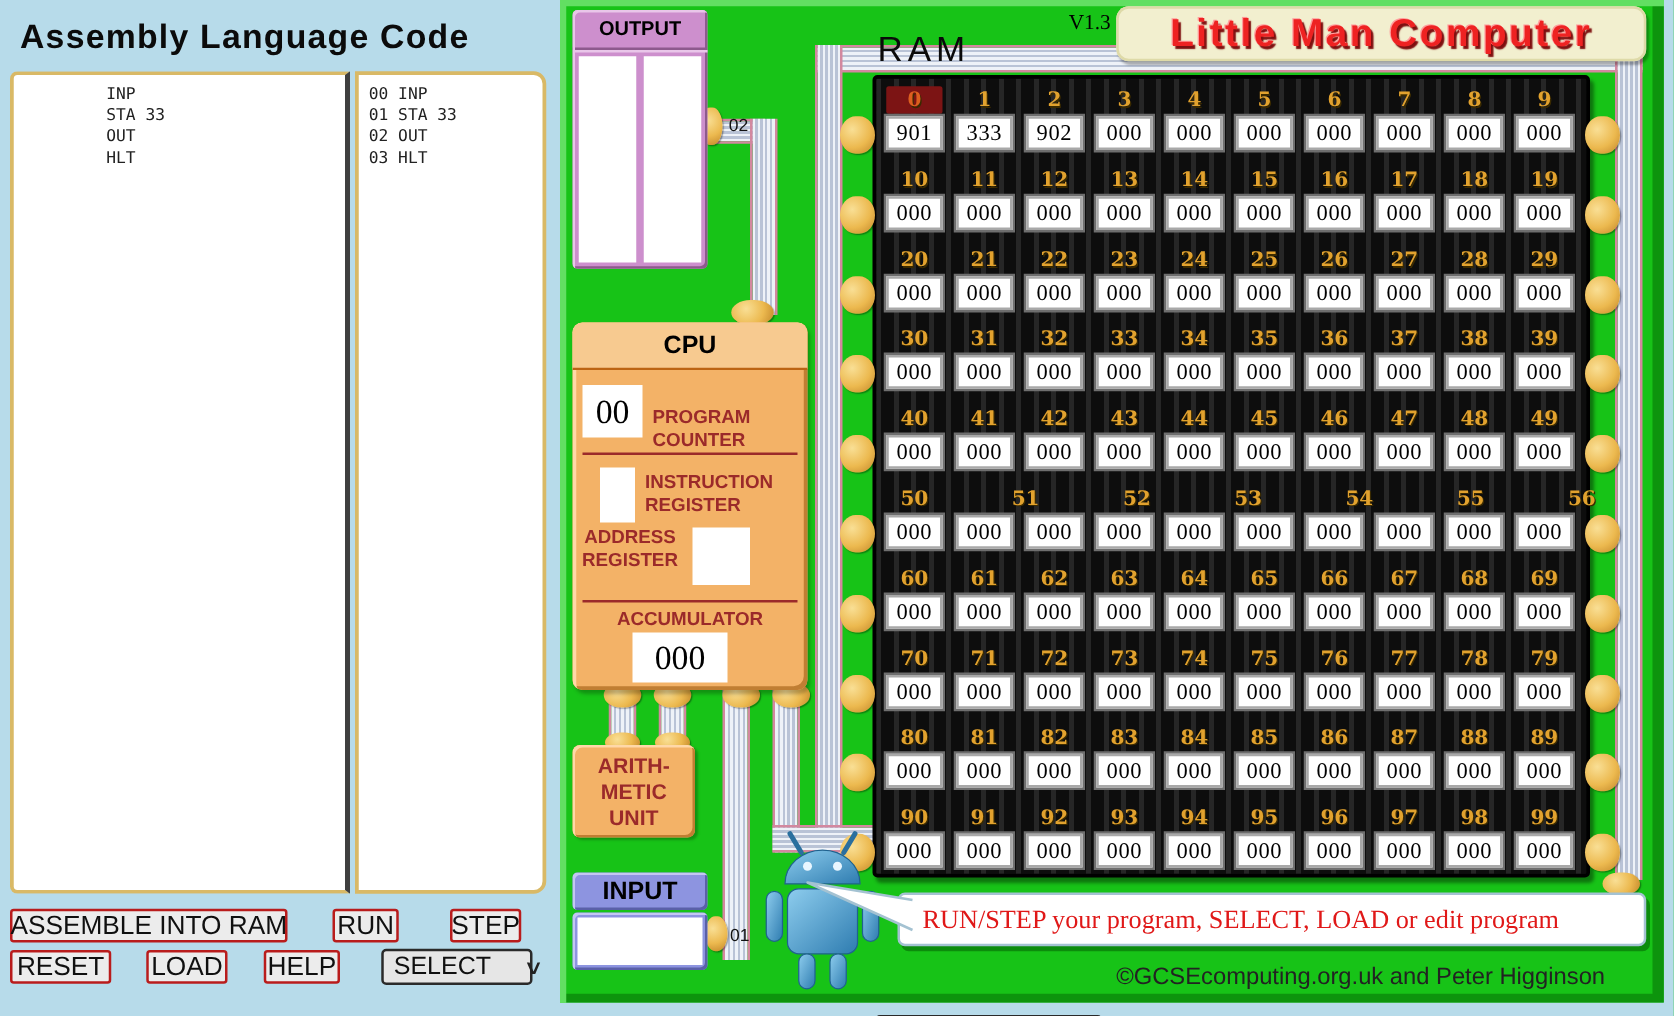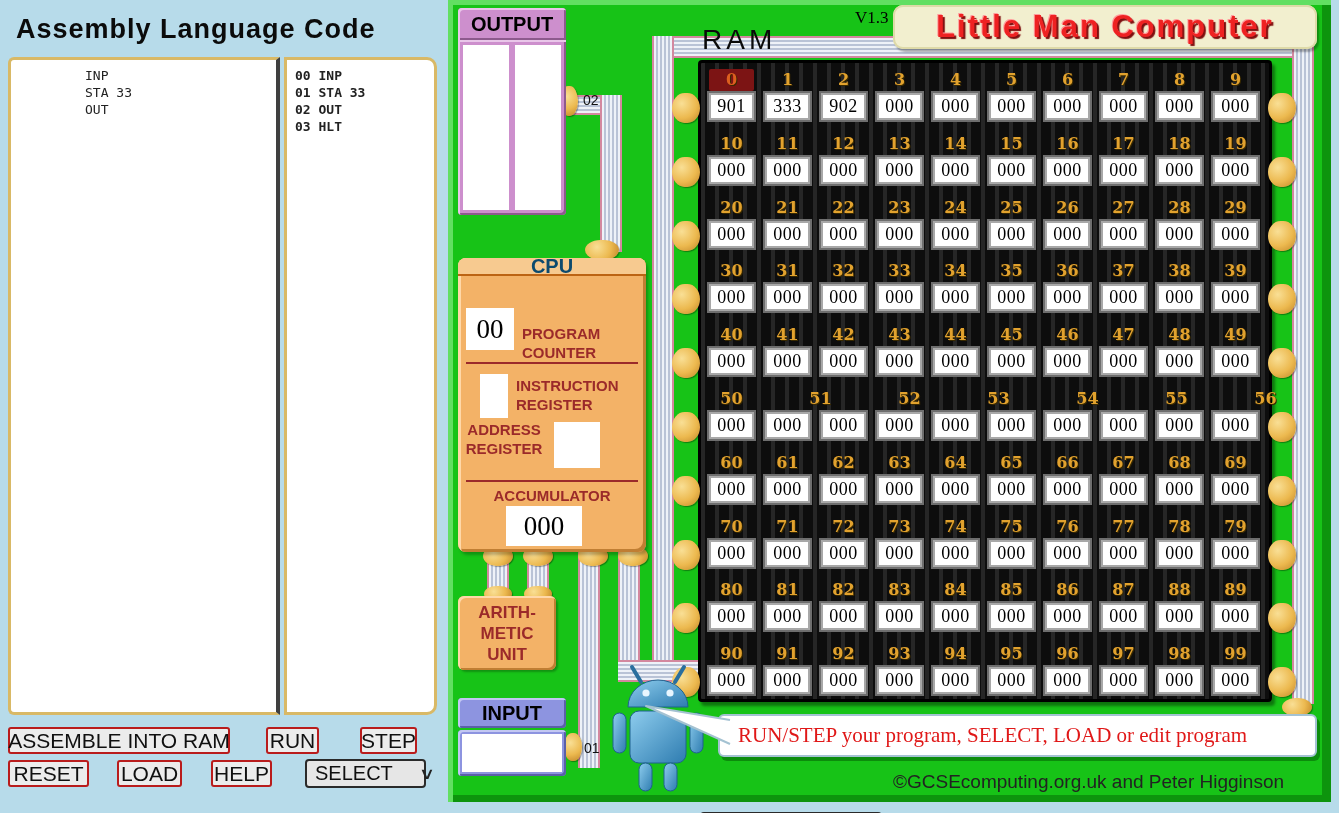--- a/index.html
+++ b/index.html
@@ -16,21 +16,21 @@
   .code-box{
     position:absolute;top:57px;height:658px;background:#fff;
     border:3px solid #d9b966;box-sizing:border-box;
     font-family:"DejaVu Sans Mono","Liberation Mono",monospace;
     font-size:13px;line-height:17px;color:#222;
     padding:7px 4px;white-space:pre;overflow:hidden;
   }
   #source-box{left:8px;width:272px;border-right:4px solid #3f3f3f;border-radius:6px 0 0 6px;}
   #listing-box{left:284px;width:153px;border-radius:0 10px 10px 0;}
   #source-box .code-line{padding-left:70px;}
-  #listing-box .code-line{padding-left:4px;font-weight:bold;}
+  #listing-box .code-line{padding-left:4px;}
   .btn{
     position:absolute;height:27px;box-sizing:border-box;
     background:#ececec;border:2px solid #b91c1c;border-radius:3px;
     display:flex;align-items:center;justify-content:center;
     font-size:21px;color:#101010;white-space:nowrap;cursor:pointer;
     padding:0 4px;
   }
   .dropdown{
     position:absolute;box-sizing:border-box;background:#e6e6e6;
     border:2px solid #2a2a2a;border-radius:4px;
@@ -64,37 +64,37 @@
   }
   .wire-label{
     position:absolute;z-index:4;font-size:14px;color:#111;
     font-family:"Liberation Sans",sans-serif;
   }
   
   .output-box{position:absolute;left:10px;top:8px;width:108px;z-index:3;}
   .bev-purple{box-shadow:inset 2px 2px 0 #e9c6e9, inset -2px -2px 0 #8d5a8d;}
   .output-head{
     height:32px;background:#cd8fcd;display:flex;align-items:center;justify-content:center;
-    font-size:20px;font-weight:bold;color:#000;border-radius:4px 4px 0 0;
+    font-size:16px;font-weight:bold;color:#000;border-radius:4px 4px 0 0;
   }
   .output-body{
     height:175px;background:#cd8fcd;border-radius:0 0 4px 4px;
     display:flex;gap:6px;padding:5px;
   }
   .output-col{background:#fff;flex:1;}
   
   .cpu-box{
     position:absolute;left:10px;top:258px;width:188px;height:294px;z-index:3;
     background:#f3b267;border-radius:8px;
     box-shadow:inset 3px 3px 0 #ffd8a8, inset -3px -3px 0 #c07e33, 2px 3px 3px rgba(0,0,0,.25);
   }
   .cpu-head{
-    height:18px;background:#f7ca90;border-bottom:2px solid #bc6414;border-radius:8px 8px 0 0;
+    height:38px;background:#f7ca90;border-bottom:2px solid #bc6414;border-radius:8px 8px 0 0;
     display:flex;align-items:center;justify-content:center;
-    font-size:20px;font-weight:bold;color:#0c4a6e;
+    font-size:20px;font-weight:bold;color:#000000;
   }
   .reg-label{position:absolute;color:#9b2a2a;font-size:15px;font-weight:bold;line-height:19px;}
   .reg-box{position:absolute;background:#fff;
     font-family:"Liberation Serif",serif;font-size:27px;color:#000;
     display:flex;align-items:center;justify-content:center;}
   .cpu-divider{position:absolute;left:8px;right:8px;height:2px;background:#9b2a2a;}
   
   .alu-box{
     position:absolute;left:10px;top:596px;width:98px;height:74px;z-index:3;
     background:#f3b267;border-radius:6px;
@@ -171,21 +171,21 @@
   }
   .bubble-tail{position:absolute;left:192px;top:690px;z-index:7;}
   .credit{position:absolute;left:445px;top:771px;z-index:5;
     font-size:19px;color:#222;white-space:nowrap;}
 </style>
 </head>
 <body>
 
 <div class="asm-title">Assembly Language Code</div>
 
-<div id="source-box" class="code-box"><div class="code-line">INP</div><div class="code-line">STA 33</div><div class="code-line">OUT</div></div>
+<div id="source-box" class="code-box"><div class="code-line">INP</div><div class="code-line">STA 33</div><div class="code-line">OUT</div><div class="code-line">HLT</div></div>
 <div id="listing-box" class="code-box"><div class="code-line">00 INP</div><div class="code-line">01 STA 33</div><div class="code-line">02 OUT</div><div class="code-line">03 HLT</div></div>
 
 <button class="btn" style="left:8px;top:727px;width:222px;">ASSEMBLE INTO RAM</button>
 <button class="btn" style="left:266px;top:727px;width:53px;">RUN</button>
 <button class="btn" style="left:360px;top:727px;width:57px;">STEP</button>
 <button class="btn" style="left:8px;top:760px;width:81px;">RESET</button>
 <button class="btn" style="left:117px;top:760px;width:65px;">LOAD</button>
 <button class="btn" style="left:211px;top:760px;width:61px;">HELP</button>
 <div class="dropdown" style="left:305px;top:759px;width:121px;height:29px;">
   <span>SELECT</span>

